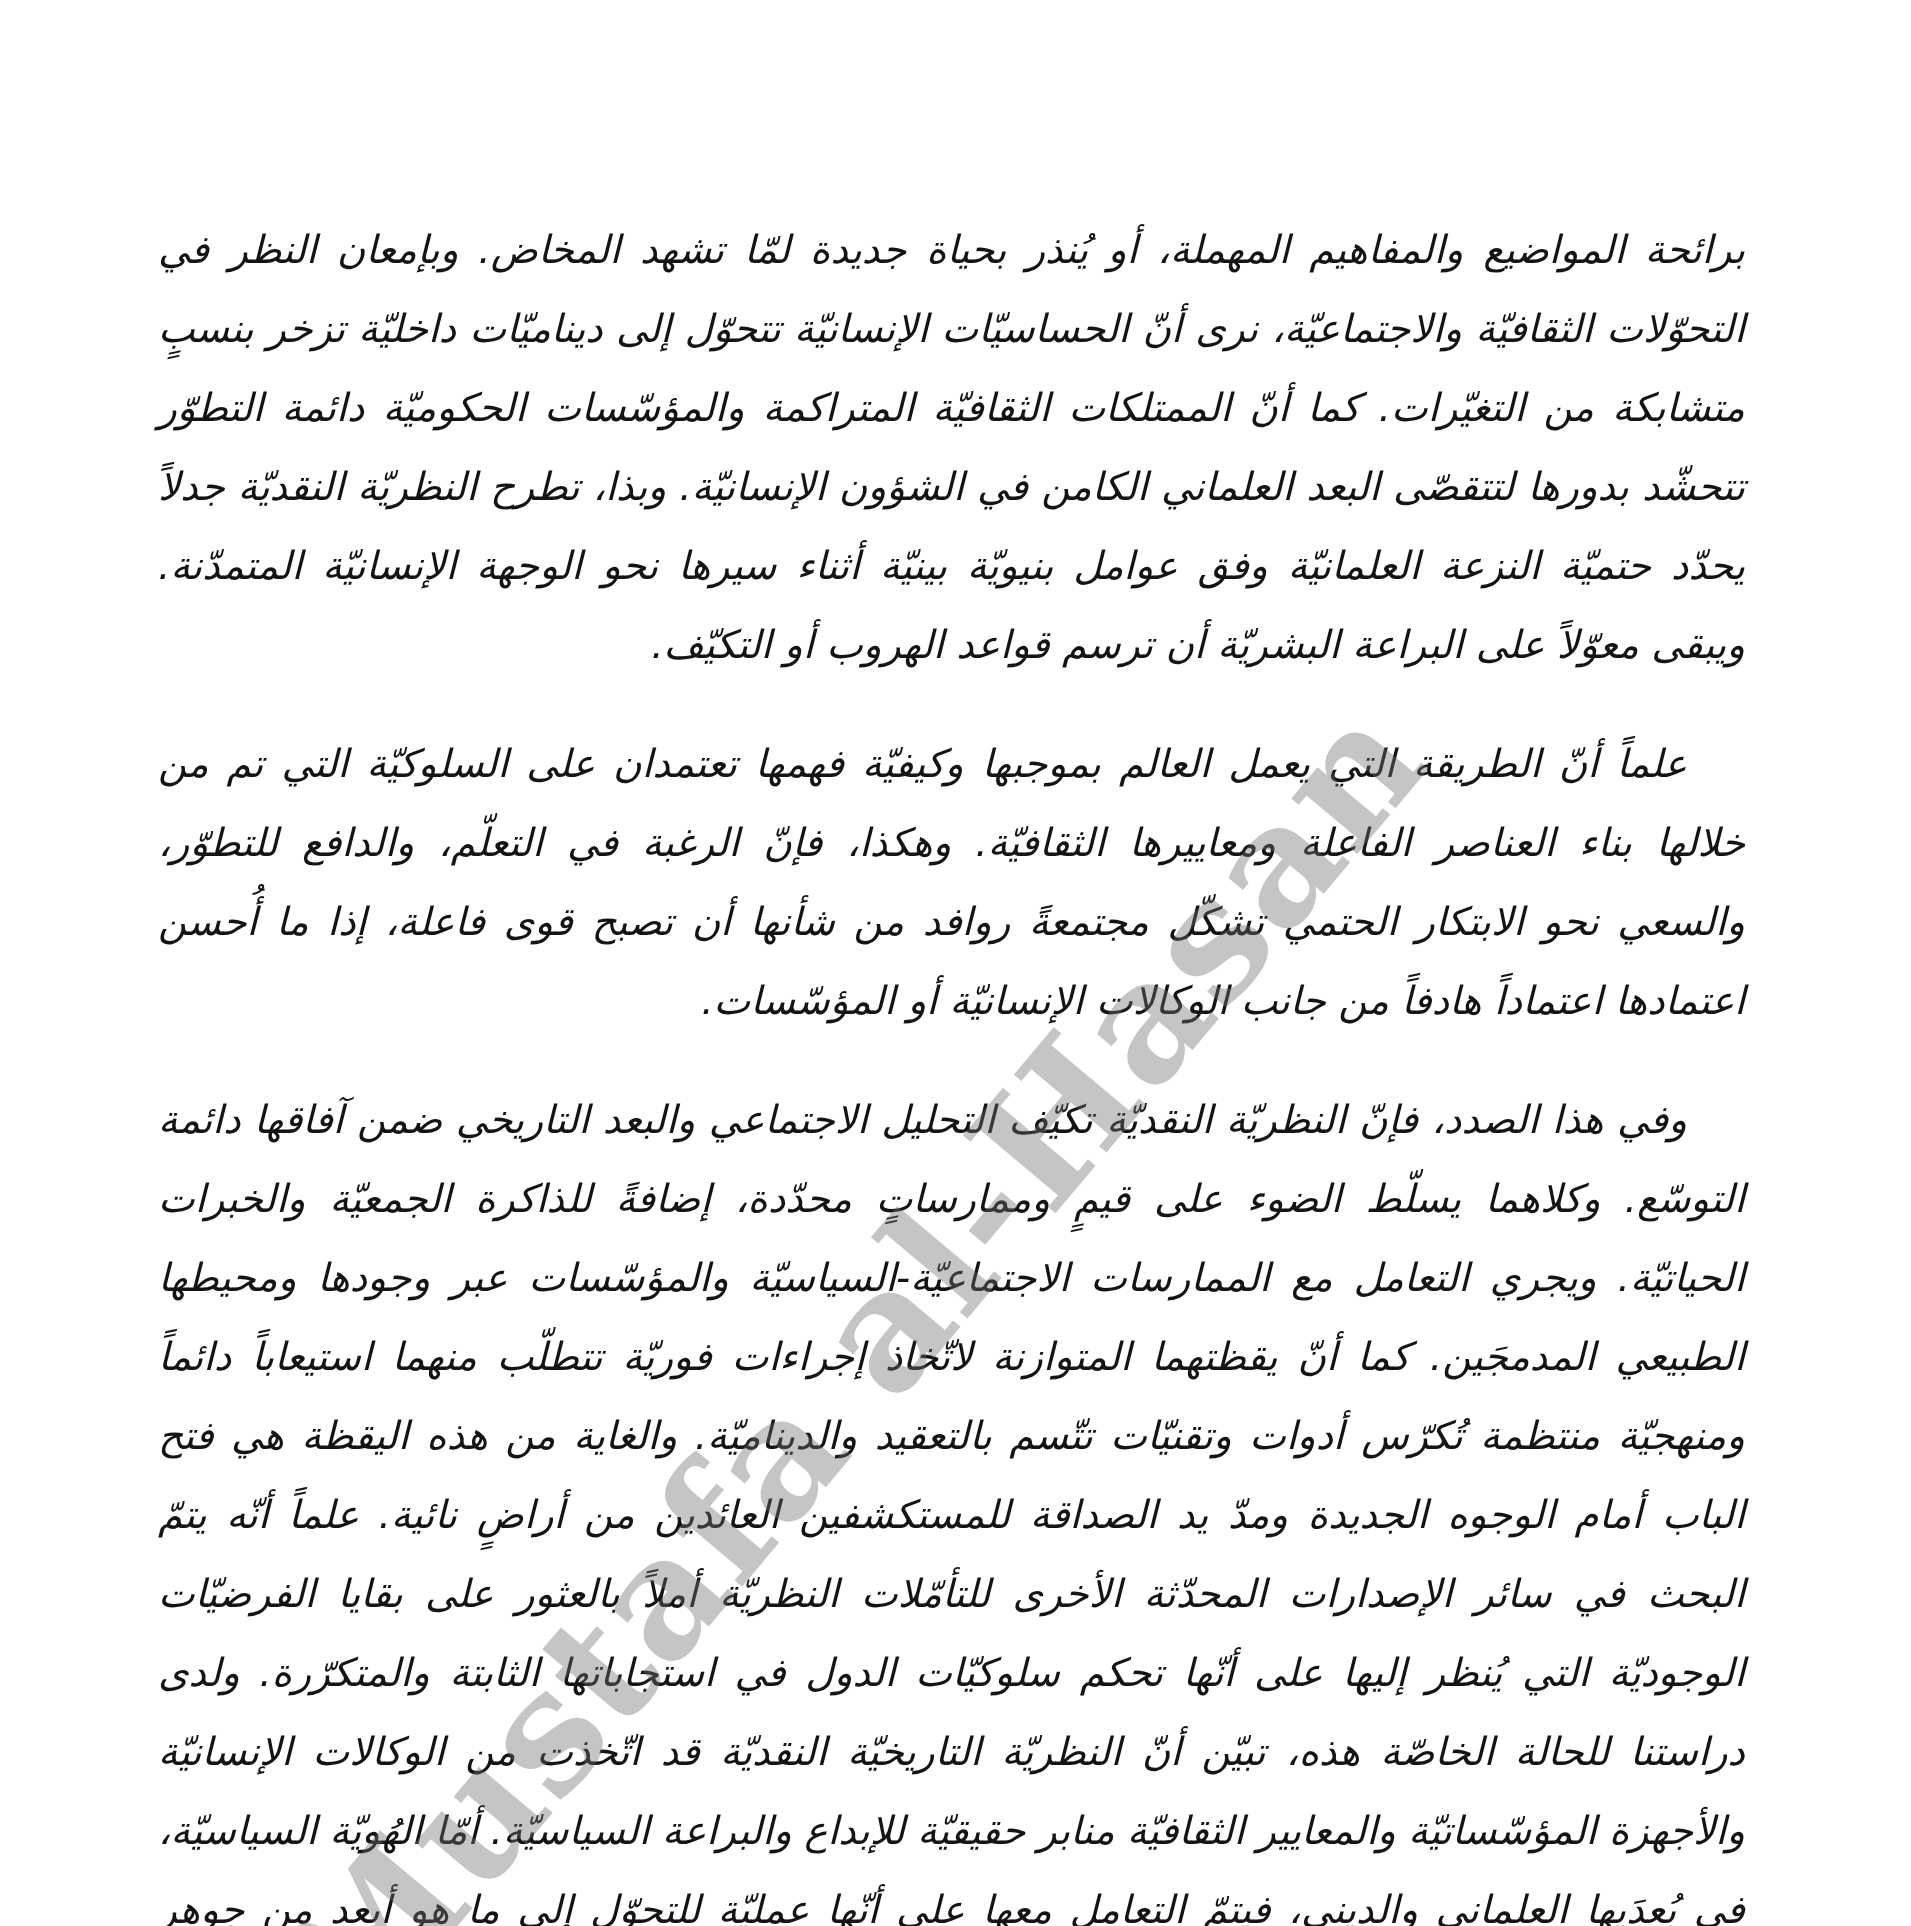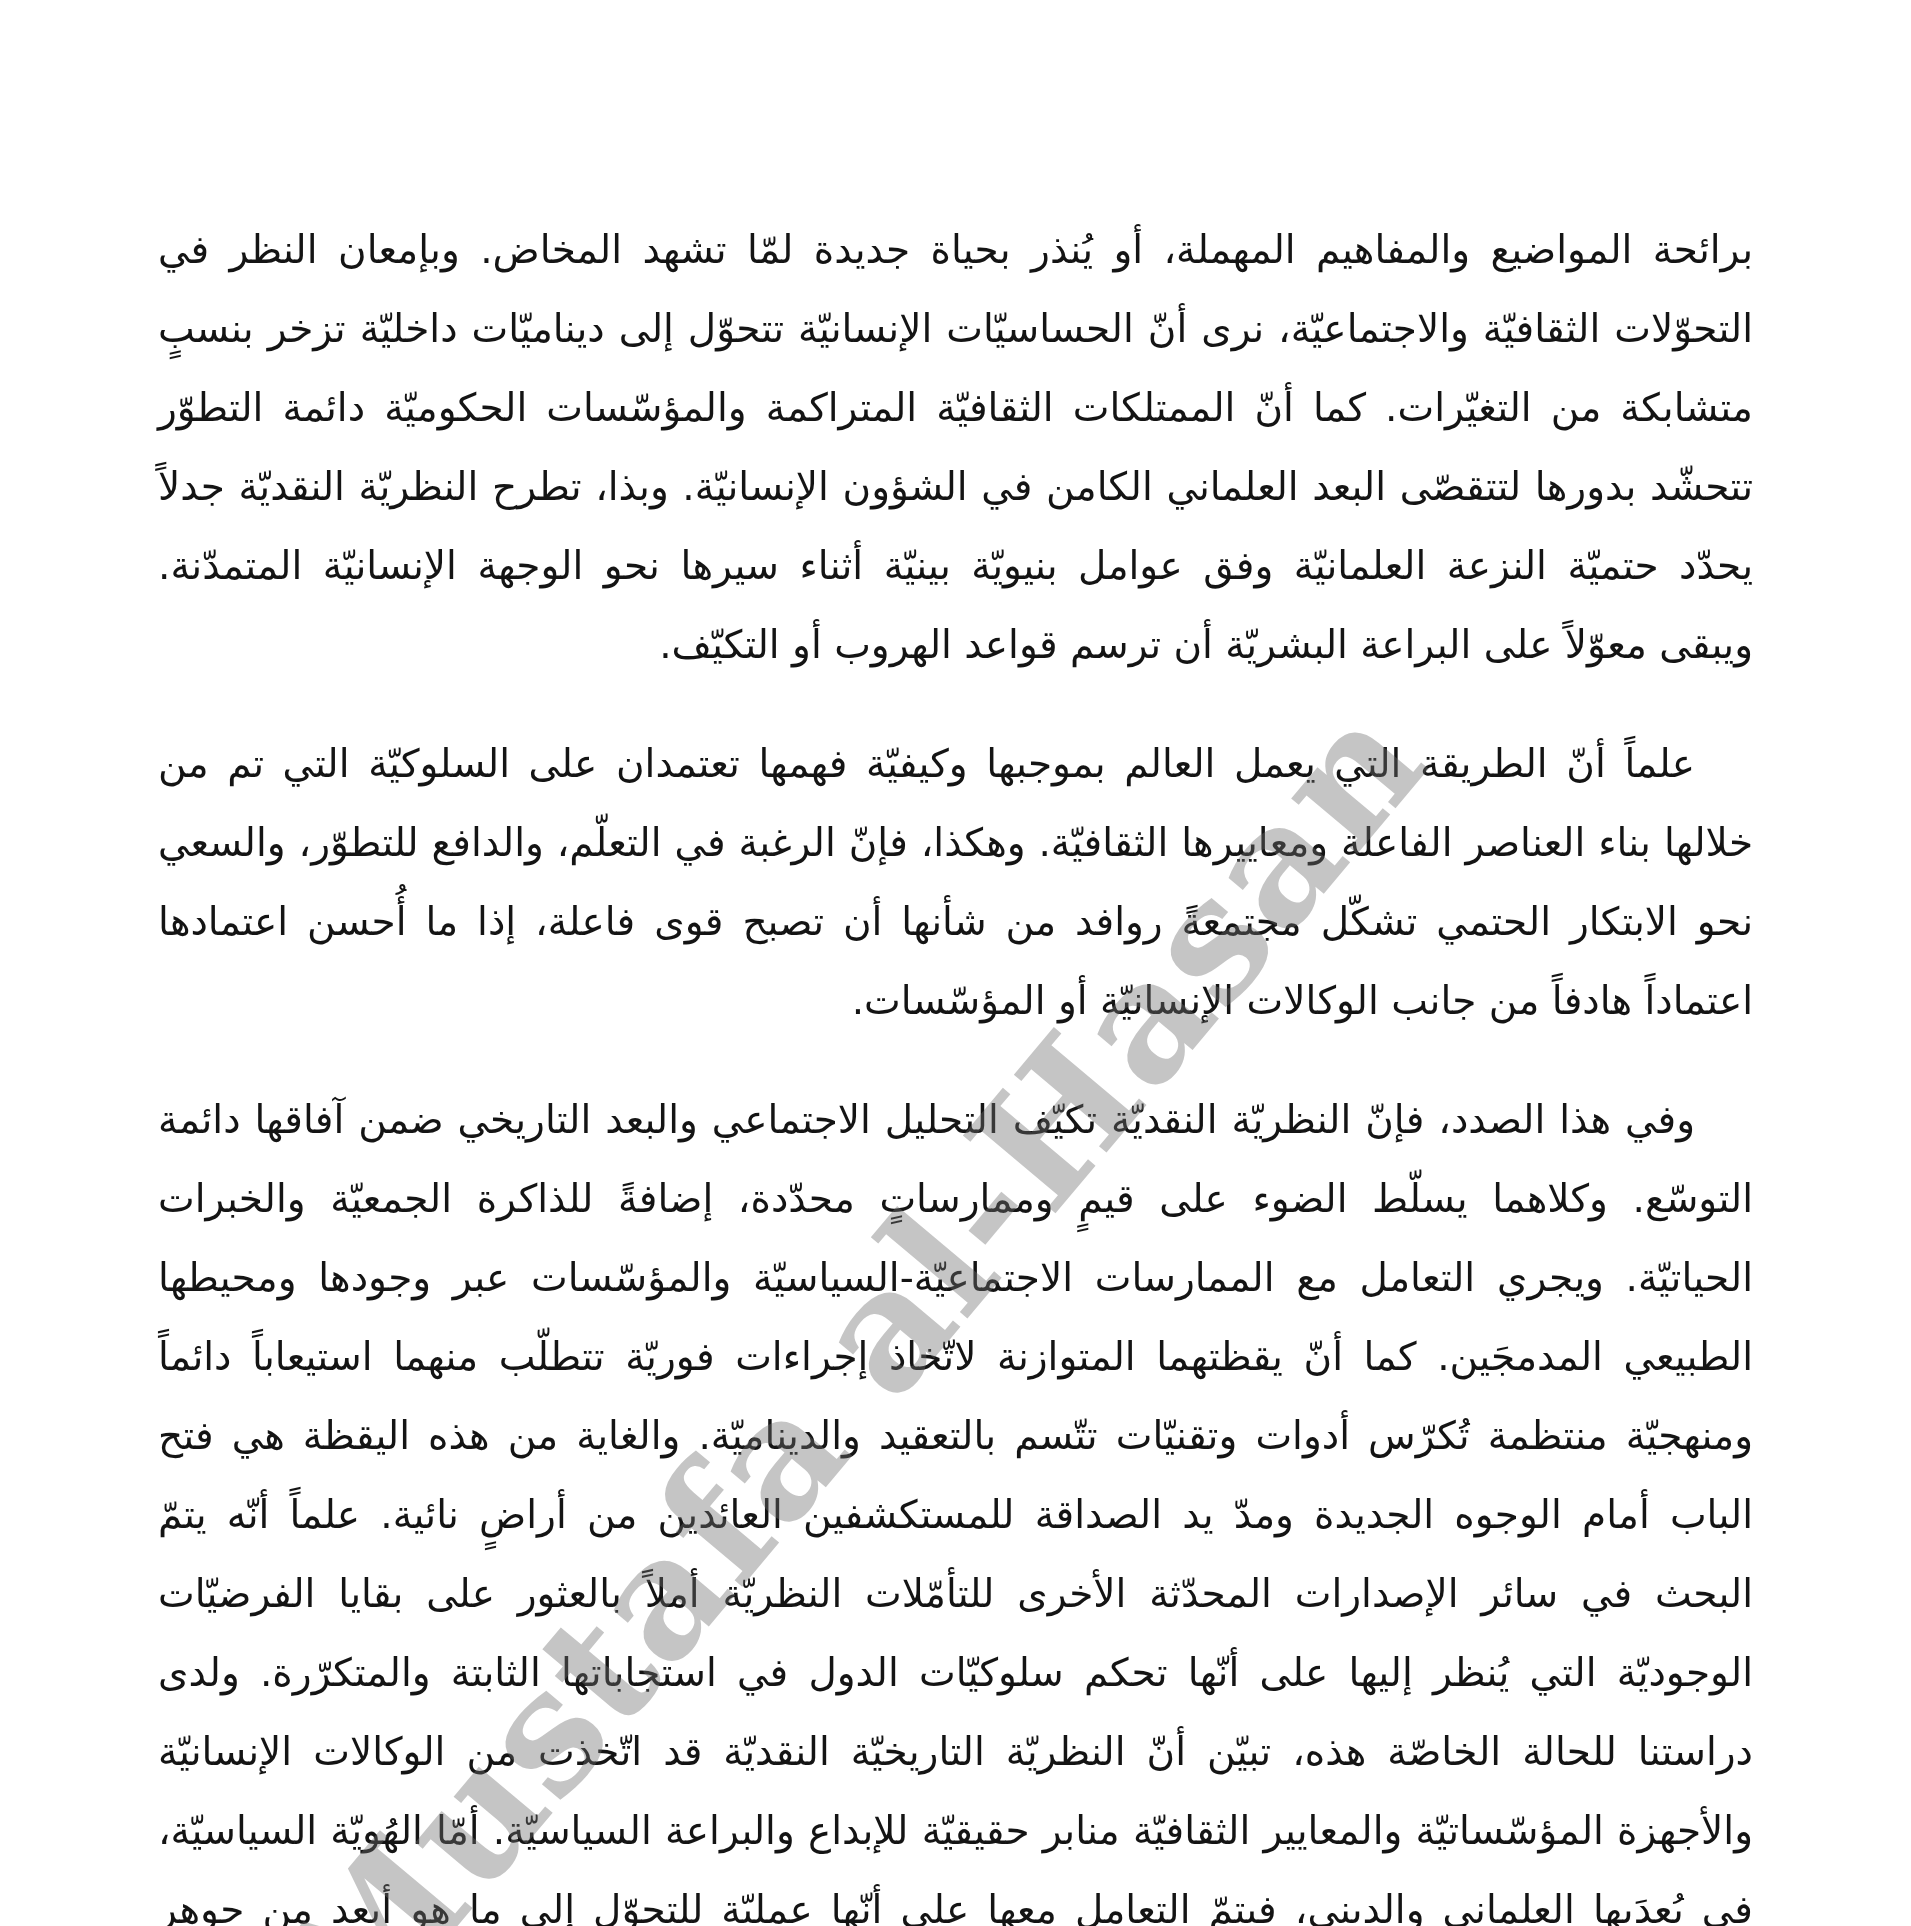--- a/index.html
+++ b/index.html
@@ -22,21 +22,22 @@
     right: 158px;
     left: 158px;
     direction: rtl;
     text-align: justify;
     color: #141414;
     font-size: 39px;
     line-height: 79px;
     z-index: 1;
   }
   .content p {
-    margin: 0 0 40px 0;
+    margin: 0 8px 40px 0;
+    font-style: italic;
   }
   .content p.indent {
     text-indent: 58px;
   }
   .watermark {
     position: absolute;
     left: 851px;
     top: 1366px;
     transform: translate(-50%, -50%) rotate(-50deg);
     font-family: "DejaVu Serif", serif;

